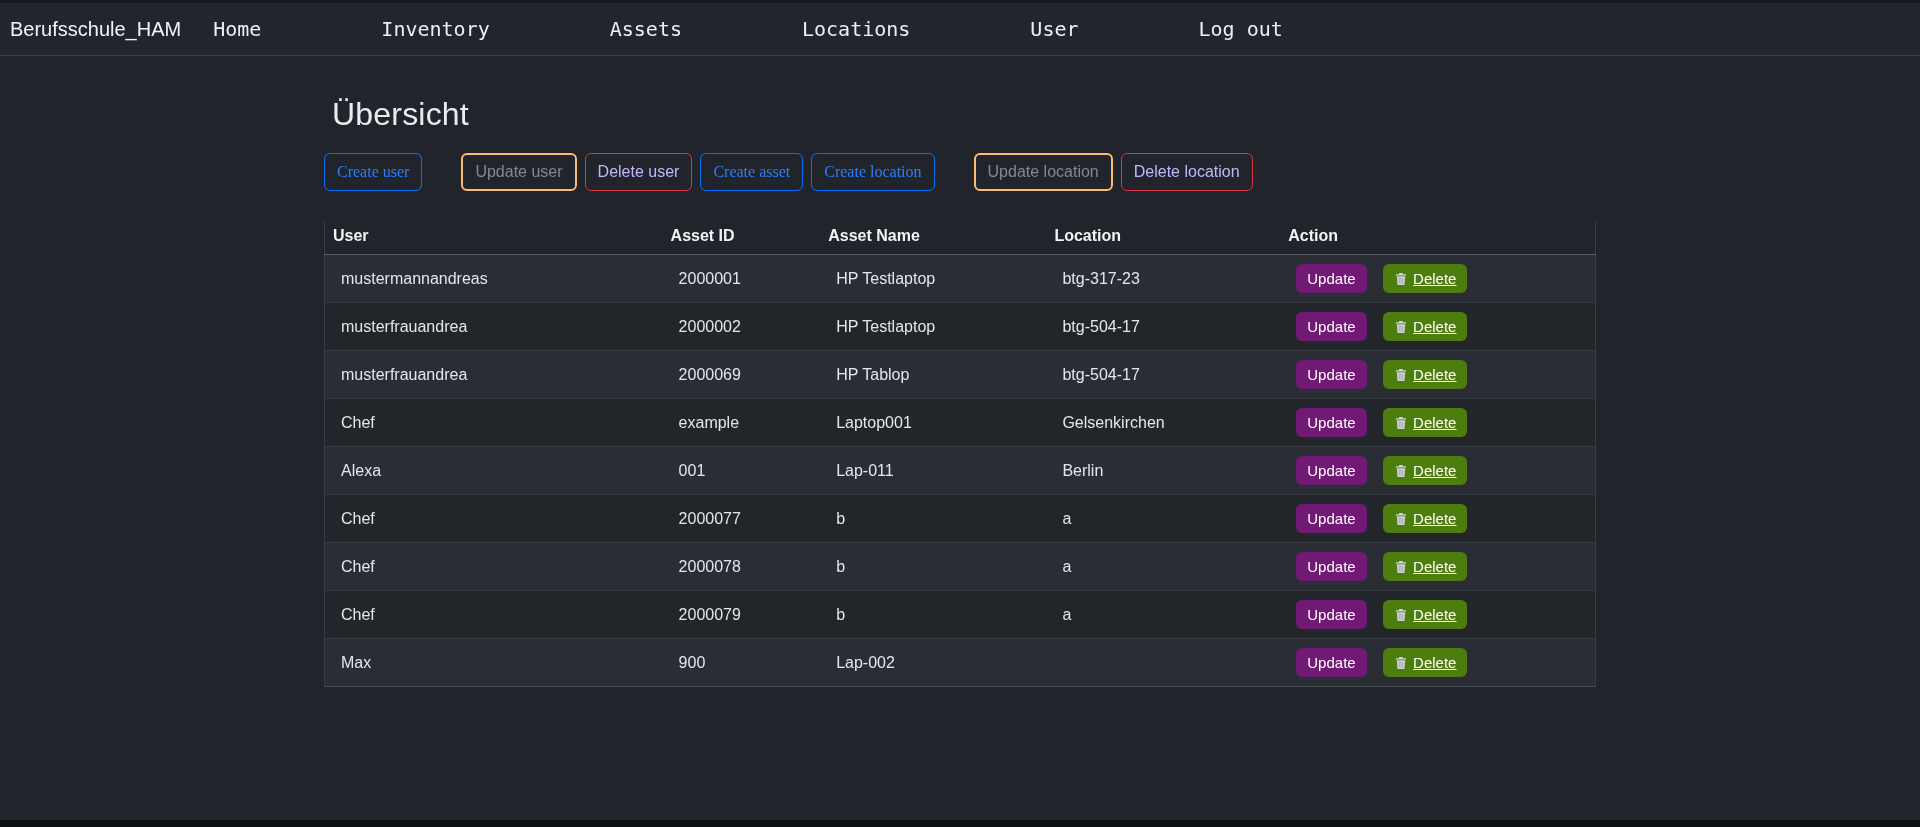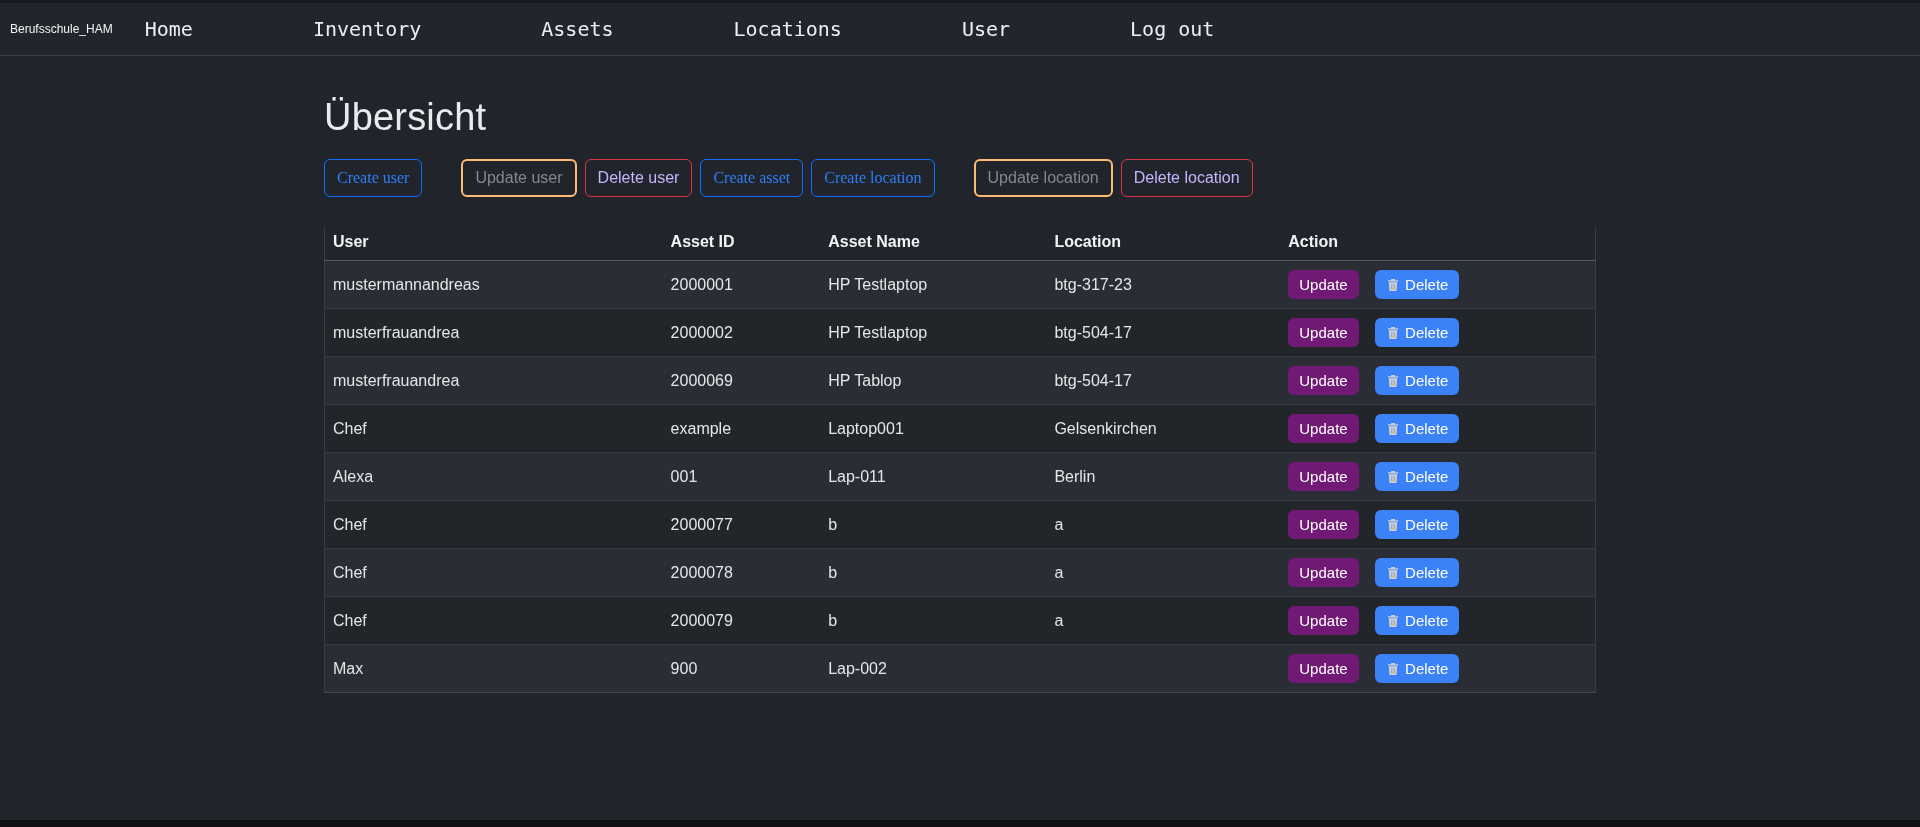--- a/index.html
+++ b/index.html
@@ -16,21 +16,21 @@
   .navbar {
     height: 53px;
     background: #22262c;
     border-bottom: 1px solid #3a3f45;
     display: flex;
     align-items: center;
     padding: 0 10px;
   }
   .brand {
     color: #f2f4f6;
-    font-size: 12px;
+    font-size: 20px;
     cursor: pointer;
     white-space: nowrap;
   }
   .nav-links {
     display: flex;
     align-items: flex-start;
     gap: 120px;
     margin-left: 32px;
   }
   .nav-link {
@@ -41,25 +41,26 @@
     cursor: pointer;
     white-space: nowrap;
   }
   
   .container {
     width: 1272px;
     margin: 0 auto;
     padding-top: 40px;
   }
   h1.page-title {
-    font-size: 38px;
+    font-size: 32px;
     font-weight: 500;
     color: #e9ecef;
     margin-bottom: 20px;
     letter-spacing: 0.2px;
+    margin-left: 8px;
   }
   .toolbar {
     display: flex;
     gap: 8px;
     margin-bottom: 30px;
   }
   .btn {
     font-family: "Liberation Sans", sans-serif;
     font-size: 16px;
     line-height: 1.5;
@@ -82,21 +83,21 @@
     font-size: 16px;
   }
   table.assets th {
     text-align: left;
     font-weight: bold;
     color: #f1f3f5;
     padding: 6px 8px 9px 8px;
     border-bottom: 1px solid #565b61;
   }
   table.assets td {
-    padding: 9px 8px;
+    padding: 9px 16px;
     color: #e4e6e9;
     vertical-align: middle;
   }
   table.assets tbody tr { border-top: 1px solid #383c42; height: 48px; }
   table.assets tbody tr:nth-child(odd)  { background: #2a2e34; }
   table.assets tbody tr:nth-child(even) { background: #22262b; }
   col.c-user  { width: 26.6%; }
   col.c-id    { width: 12.4%; }
   col.c-name  { width: 17.8%; }
   col.c-loc   { width: 18.4%; }
@@ -109,21 +110,21 @@
     border: none;
     border-radius: 6px;
     color: #ffffff;
     cursor: pointer;
     display: inline-flex;
     align-items: center;
     gap: 5px;
     vertical-align: middle;
   }
   .btn-update { background: #701a75; margin-right: 12px; }
-  .btn-delete { background: #3b82f6; }
+  .btn-delete { background: #4d7c0f; text-decoration: underline; }
   .trash { display: inline-flex; align-items: center; }
   .bottom-bar {
     position: absolute;
     left: 0; right: 0; bottom: 0;
     height: 7px;
     background: #0e1013;
   }
 </style>
 </head>
 <body>

